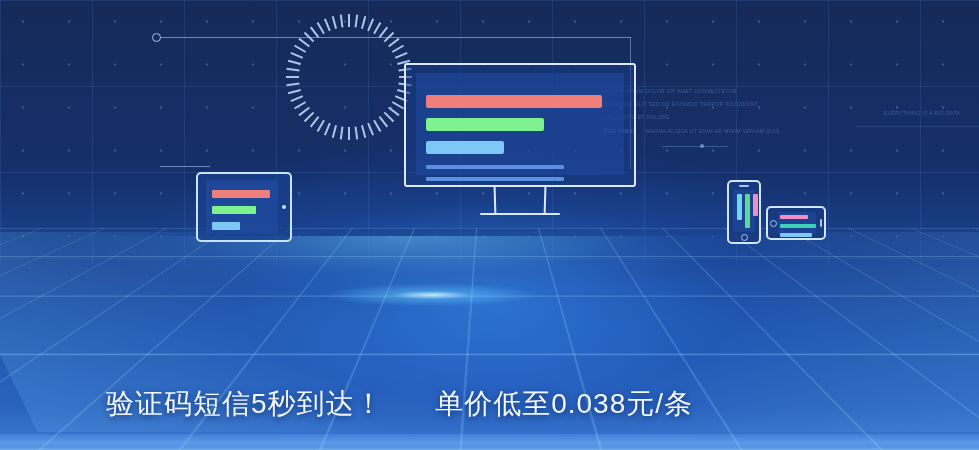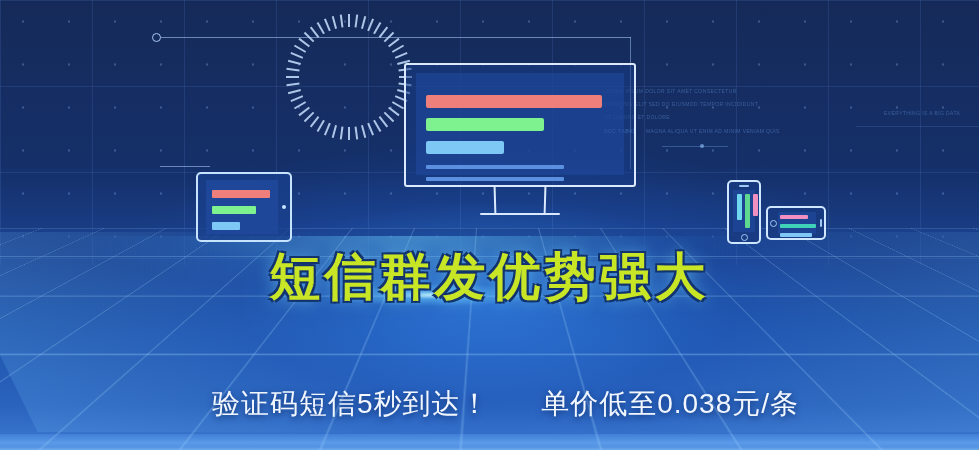--- a/index.html
+++ b/index.html
@@ -179,21 +179,21 @@
   .rib-text{
     position:absolute; inset:0;
     display:flex; align-items:center; justify-content:center;
     color:#ffffff; font-size:30px; font-weight:normal; letter-spacing:2px;
     text-shadow:0 1px 4px rgba(10,30,70,0.6);
   }
 
   
   .tagline{
     position:absolute; left:0; top:385px; width:799px;
-    text-align:right;
+    text-align:center;
     color:#f2f7ff; font-size:28px; letter-spacing:1px;
     text-shadow:0 2px 6px rgba(10,35,85,0.75);
   }
   .tagline .gap{ display:inline-block; width:34px; }
 </style>
 </head>
 <body>
 
 <div id="banner">
 
@@ -314,21 +314,20 @@
       <div class="ph-screen" id="ph-screen">
           <div class="hbar" style="left: 2px; top: 3px; width: 28px; background: rgb(240, 143, 192);"></div>
           <div class="hbar" style="left: 2px; top: 12px; width: 36px; background: rgb(63, 210, 184);"></div>
           <div class="hbar" style="left: 2px; top: 21px; width: 32px; background: rgb(126, 200, 245);"></div>
         </div>
       <div class="ph-speaker"></div>
     </div>
   </div>
 
   <div class="flare"></div>
-  <div class="headline">短信群发优势强大</div>
 
 
   <div class="tagline">
     <span>验证码短信5秒到达！</span>
     <span class="gap"></span>
     <span>单价低至0.038元/条</span>
   </div>
 
   <div class="bottom-strip"></div>
 </div>

